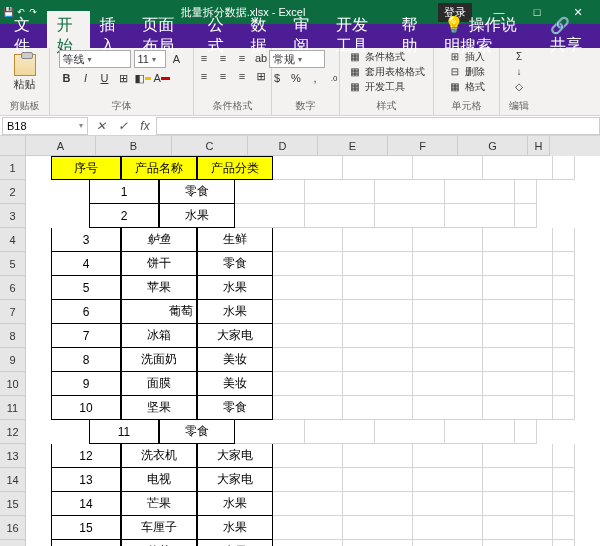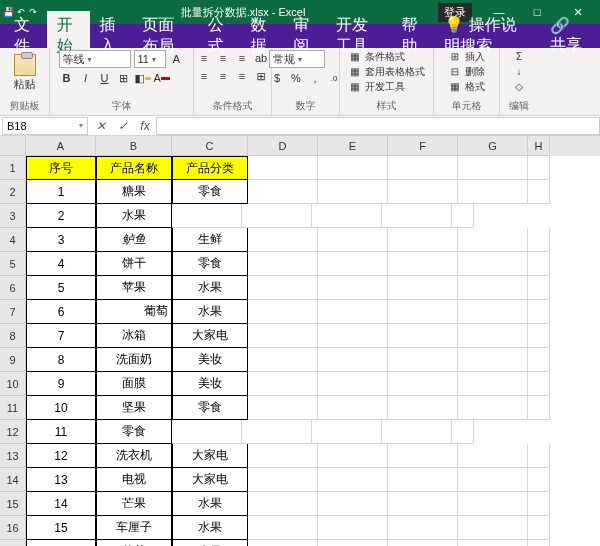--- a/index.html
+++ b/index.html
@@ -48,21 +48,21 @@
 
 
 .sheet { display:flex; height: calc(546px - 24px - 24px - 68px - 20px); }
 .selectall { width:26px; height:20px; background:#e6e6e6; border-right:1px solid #ccc; border-bottom:1px solid #ccc; }
 .rowhdrs { width:26px; background:#e6e6e6; }
 .rowhdrs div { height:24px; border-bottom:1px solid #ccc; border-right:1px solid #ccc; text-align:center; font-size:11px; color:#333; line-height:24px; }
 .gridwrap { flex:1; overflow:hidden; }
 .colhdrs { height:20px; display:flex; background:#e6e6e6; }
 .colhdrs div { border-right:1px solid #ccc; border-bottom:1px solid #ccc; text-align:center; font-size:11px; line-height:20px; color:#333; }
 .cells { position:relative; }
-.cellrow { display:flex; height:24px; }
+.cellrow { display:flex; height:24px;justify-content:center; }
 .cell { border-right:1px solid #d4d4d4; border-bottom:1px solid #d4d4d4; height:24px; display:flex; align-items:center; justify-content:center; font-size:12px; }
 .cell.header { background:#ffff00; font-weight:400; border-left:1px solid #000; border-top:1px solid #000; border-right:1px solid #000; border-bottom:1px solid #000; }
 .cell.data { border-left:1px solid #000; border-bottom:1px solid #000; border-right:1px solid #000; }
 .cell.data:first-child { border-left:1px solid #000; }
 .cell.plain { }
 .colA { width:70px; } .colB { width:76px; } .colC { width:76px; }
 .colD,.colE,.colF,.colG { width:70px; } .colH { width:22px; }
 </style>
 </head>
 <body>
@@ -262,21 +262,20 @@
           <div class="cell header colB" style="width: 76px;">产品名称</div>
           <div class="cell header colC" style="width: 76px;">产品分类</div>
           <div class="cell plain colD" style="width: 70px;"></div>
           <div class="cell plain colE" style="width: 70px;"></div>
           <div class="cell plain colF" style="width: 70px;"></div>
           <div class="cell plain colG" style="width: 70px;"></div>
           <div class="cell plain colH" style="width: 22px;"></div>
         </div>
         <div class="cellrow">
           <div class="cell data colA" style="width: 70px;">1</div>
-          <div class="cell data colB" style="width: 76px;">糖果</div>
           <div class="cell data colC" style="width: 76px;">零食</div>
           <div class="cell plain colD" style="width: 70px;"></div>
           <div class="cell plain colE" style="width: 70px;"></div>
           <div class="cell plain colF" style="width: 70px;"></div>
           <div class="cell plain colG" style="width: 70px;"></div>
           <div class="cell plain colH" style="width: 22px;"></div>
         </div>
         <div class="cellrow">
           <div class="cell data colA" style="width: 70px;">2</div>
           <div class="cell data colC" style="width: 76px;">水果</div>

